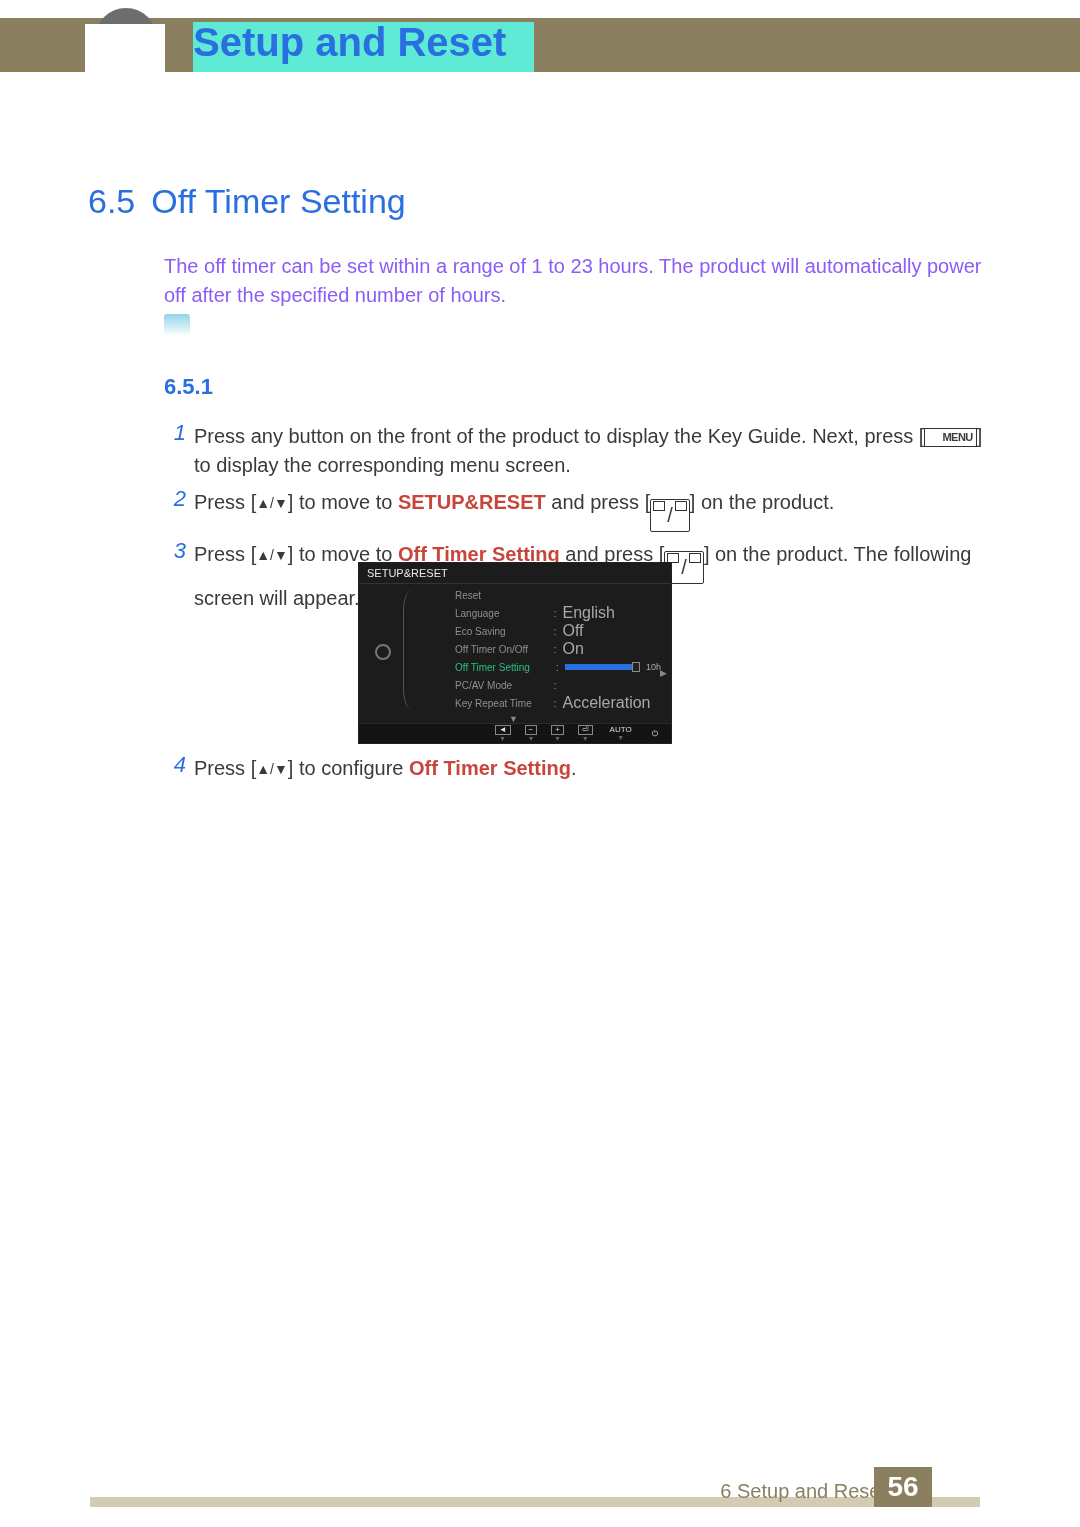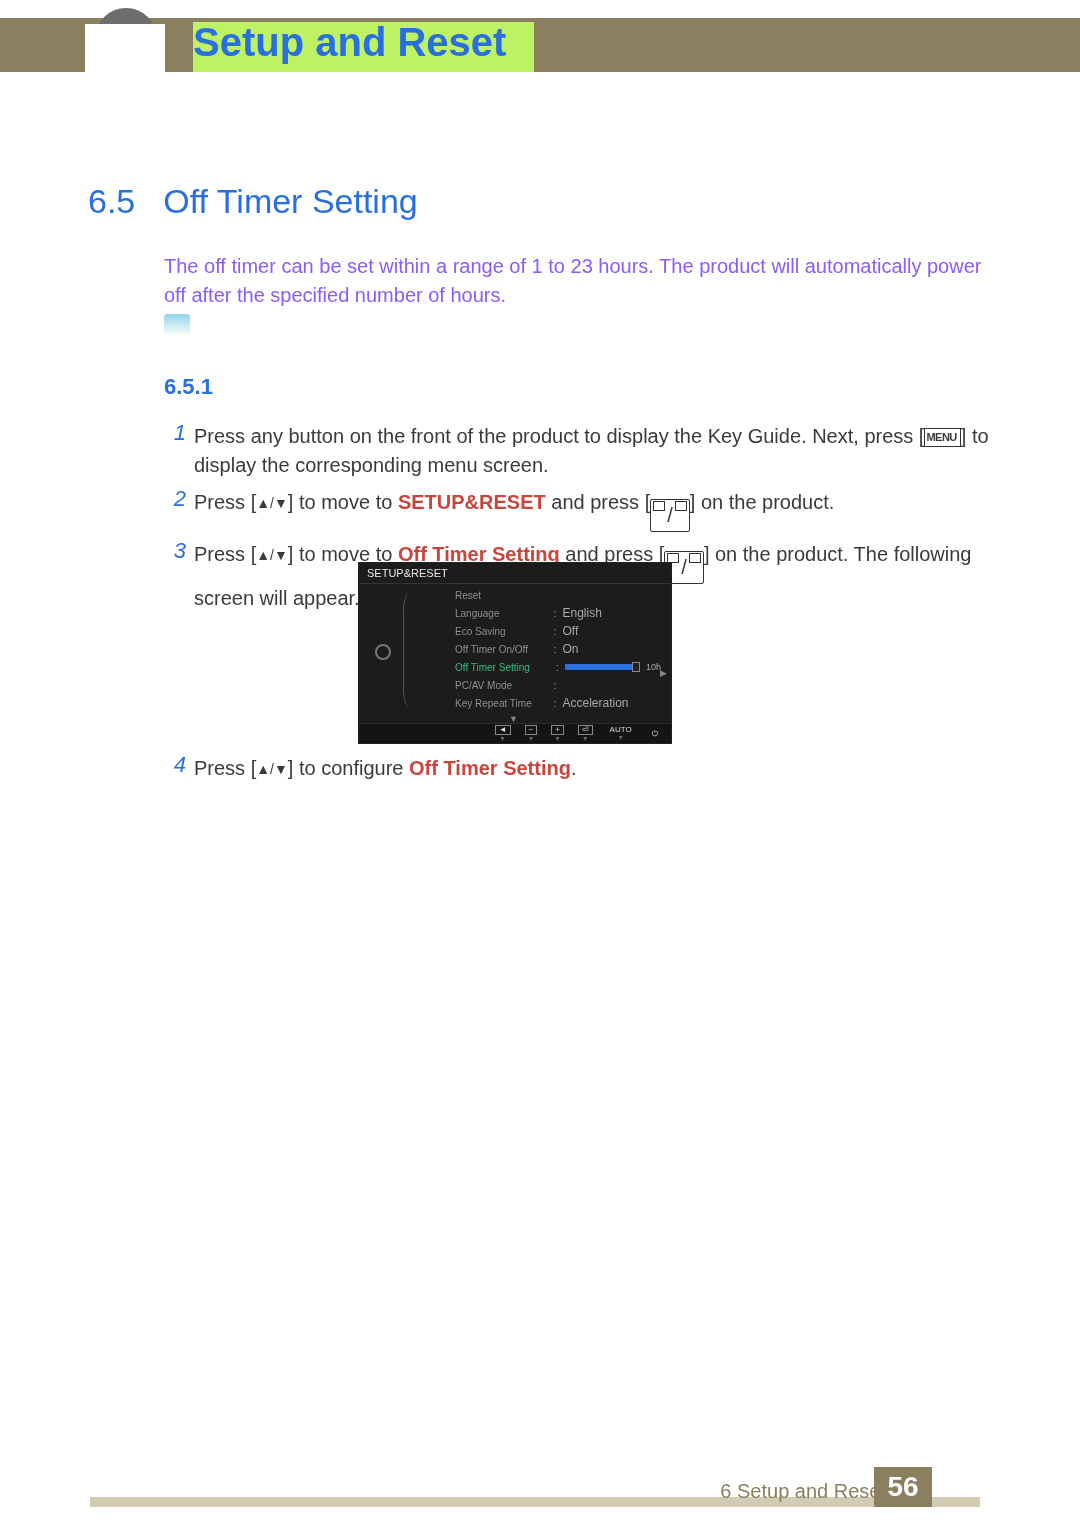--- a/index.html
+++ b/index.html
@@ -16,21 +16,21 @@
     top: 18px; left: 0;
     width: 1080px; height: 54px;
     background: #8a7f5f;
   }
   .chapter-title {
     position: absolute;
     top: 22px; left: 193px;
     font-size: 40px;
     font-weight: bold;
     color: #2a6fe0;
-    background: #bef264;
+    background: #5eead4;
     padding: 0 28px 10px 0;
     line-height: 1;
   }
   .chapter-circle {
     position: absolute;
     top: 8px; left: 95px;
     width: 62px; height: 62px;
     background: #6d6d6d;
     border-radius: 50%;
   }
@@ -38,21 +38,21 @@
     position: absolute;
     top: 24px; left: 85px;
     width: 80px; height: 55px;
     background: #fff;
   }
   .section-row {
     position: absolute;
     top: 182px; left: 88px;
     display: flex;
     align-items: center;
-    gap: 28px;
+    gap: 16px;
   }
   .section-num {
     font-size: 34px;
     color: #2a6fe0;
     font-weight: normal;
   }
   .section-title {
     font-size: 34px;
     color: #2a6fe0;
     font-weight: normal;
@@ -102,21 +102,21 @@
   .step-text {
     flex: 1;
     font-size: 20px; color: #3a3a3a; line-height: 1.45;
     padding-top: 2px;
   }
   .accent-red { color: #c9443b; font-weight: bold; }
   .menu-badge {
     display: inline-block;
     border: 1px solid #333;
     font-size: 11px; font-weight: bold;
-    padding: 1px 3px 0 1px;
+    padding: 1px 3px 0 17px;
     vertical-align: 2px;
     letter-spacing: -0.5px;
   }
   .glyph-u { font-size: 14px; vertical-align: 1px; }
   .enter-icon {
     display: inline-flex; gap: 2px; vertical-align: -2px;
     border: 1px solid #333; border-radius: 2px; padding: 1px 2px;
   }
   .enter-seg { width: 12px; height: 10px; border: 1px solid #333; }
 
@@ -143,21 +143,21 @@
   .osd-arc {
     position: absolute; left: 44px; top: 6px;
     width: 18px; height: 120px;
     border-left: 1px solid #555;
     border-radius: 50px/120px;
   }
   .osd-list { position: absolute; left: 52px; top: 2px; width: 250px; }
   .osd-row { display: flex; align-items: center; height: 18px; }
   .osd-label { width: 110px; color: #8f8f8f; font-size: 10px; margin-left: 44px; }
   .osd-colon { width: 10px; color: #8f8f8f; }
-  .osd-val { width: 110px; color: #a8a8a8; font-size: 12px; }
+  .osd-val { width: 110px; color: #a8a8a8; font-size: 16px; }
   .osd-row.sel .osd-label { color: #2fbf7f; }
   .osd-bar {
     width: 80px; height: 6px; background: #2a6fe0;
     position: relative; margin-right: 4px;
   }
   .osd-bar .knob { position:absolute; right:-2px; top:-2px; width:8px; height:10px; border:1px solid #888; background:#222; }
   .osd-barval { font-size: 9px; color:#aaa; margin-left:4px;}
   .osd-rarrow { position:absolute; right:4px; top:84px; color:#888; font-size:9px; }
   .osd-down { position:absolute; left:150px; top:130px; color:#888; font-size:9px; }
   .osd-footer {

